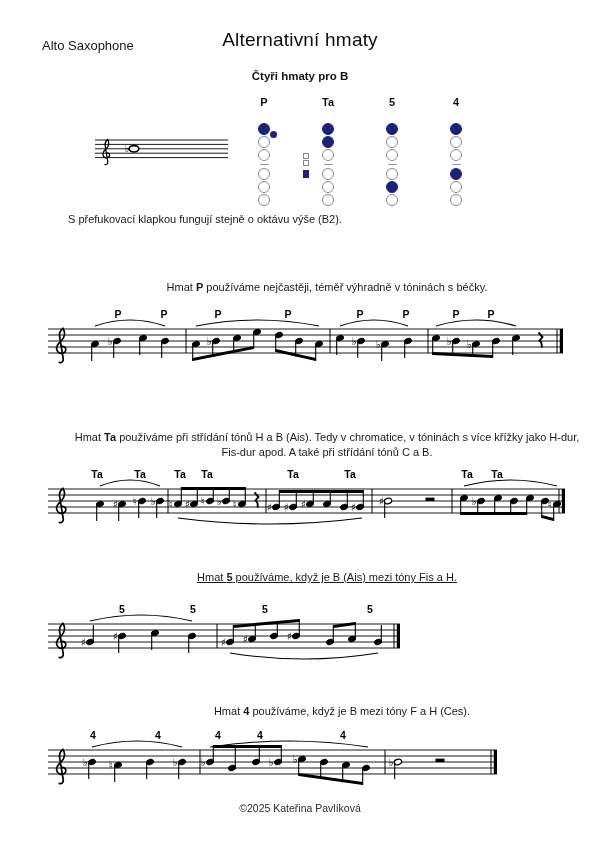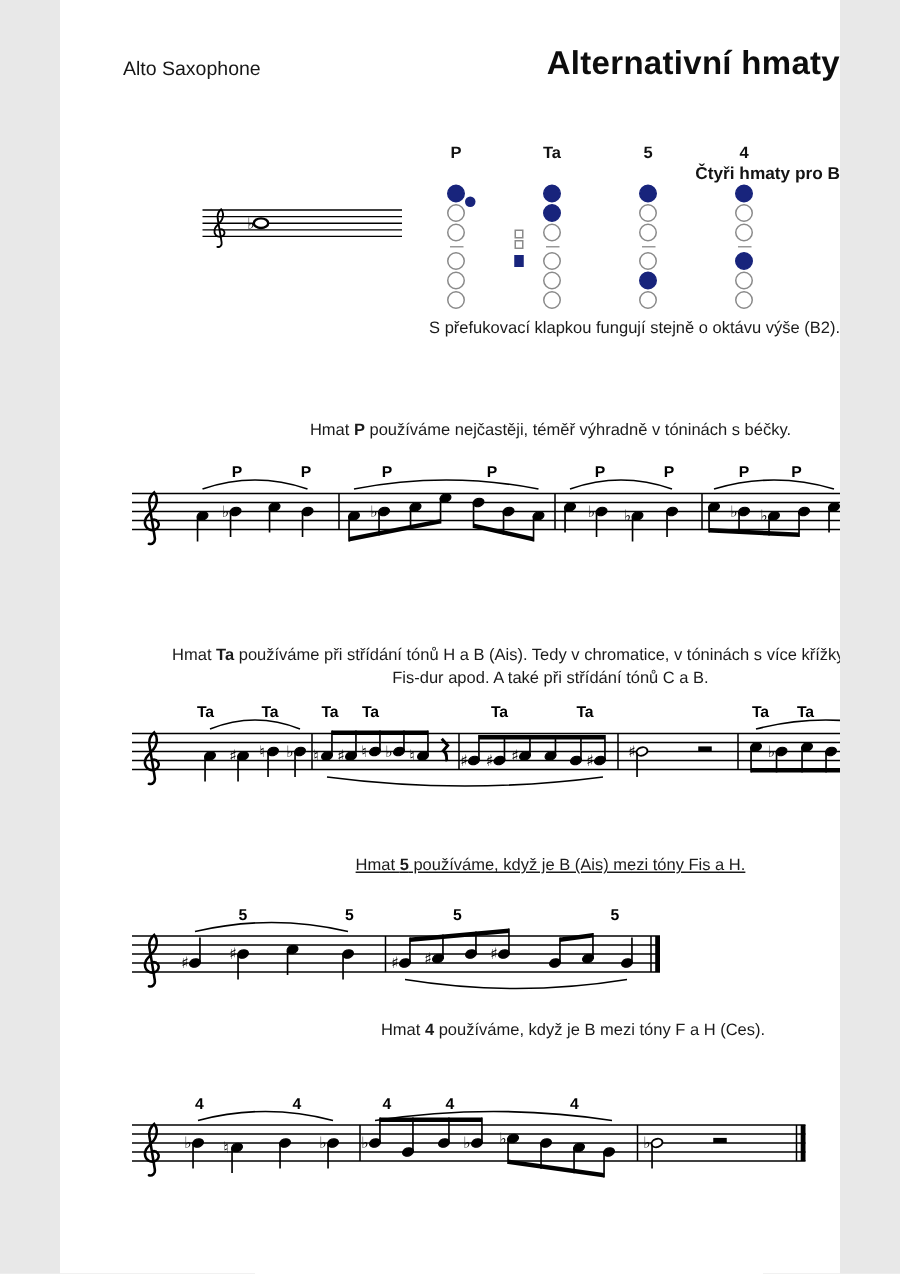--- a/index.html
+++ b/index.html
@@ -1,25 +1,25 @@
 <!DOCTYPE html>
 <html style="--key: #18247c;"><head>
 <meta charset="utf-8">
 <style>
   html,body{margin:0;padding:0;background:#e8e8e8;}
   .page{
-    position:relative;width:520px;height:849px;margin:0 auto;background:#ffffff;
+    position:relative;width:600px;height:849px;margin:0 auto;background:#ffffff;
     font-family:"Liberation Sans",sans-serif;color:#111;overflow:hidden;
   }
   .instrument{position:absolute;left:42px;top:38px;font-size:13px;color:#161616;}
-  .title{position:absolute;left:0;right:0;top:29px;margin:0;text-align:right;
-         font-size:22px;font-weight:700;color:#0d0d0d;letter-spacing:.2px;}
-  .subtitle{position:absolute;left:0;right:0;top:70px;text-align:right;
-            font-size:11.5px;font-weight:700;color:#141414;margin-top:40px;}
-  .caption{position:absolute;left:68px;right:0;top:213px;text-align:right;font-size:11px;color:#1a1a1a;}
+  .title{position:absolute;left:0;right:0;top:29px;margin:0;text-align:center;
+         font-size:19px;font-weight:400;color:#0d0d0d;letter-spacing:.2px;}
+  .subtitle{position:absolute;left:0;right:0;top:70px;text-align:center;
+            font-size:11.5px;font-weight:700;color:#141414;}
+  .caption{position:absolute;left:68px;right:0;top:213px;text-align:left;font-size:11px;color:#1a1a1a;}
   .section{position:absolute;left:70px;width:514px;font-size:11px;line-height:1.33;color:#1a1a1a;text-align:center;}
   .section b{font-weight:700;}
   .footer{position:absolute;left:0;right:0;top:802px;text-align:center;font-size:10.5px;color:#2b2b2b;}
   .diagram{position:absolute;width:60px;display:flex;flex-direction:column;align-items:center;}
   .fl{font-weight:700;font-size:11px;height:13px;margin-bottom:14px;color:#111;}
   .hole{width:12px;height:12px;border:1.6px solid #8a8a8a;border-radius:50%;
         box-sizing:border-box;margin-bottom:1px;background:#fff;}
   .hole.filled{background:var(--key);border-color:var(--key);}
   .dash{width:9px;height:0;border-top:1.6px solid #999;margin:2px 0 3px 0;}
   .bis{position:absolute;width:7px;height:7px;border-radius:50%;background:var(--key);}
@@ -81,21 +81,21 @@
         <div class="hole"></div>
       </div>
     </div>
 
   <div class="caption">S přefukovací klapkou fungují stejně o oktávu výše (B2).</div>
 
   <div id="sections">
       <div class="section" style="top: 280px;"><span>Hmat </span><b>P</b><span> používáme nejčastěji, téměř výhradně v tóninách s béčky.</span></div>
       <div class="section" style="top: 430px;"><span>Hmat </span><b>Ta</b><span> používáme při střídání tónů H a B (Ais). Tedy v chromatice, v tóninách s více křížky jako H-dur, Fis-dur apod. A také při střídání tónů C a B.</span></div>
       <div class="section" style="top: 570px; text-decoration: underline;"><span>Hmat </span><b>5</b><span> používáme, když je B (Ais) mezi tóny Fis a H.</span></div>
-      <div class="section" style="top: 680px; padding-left: 15px;"><span>Hmat </span><b>4</b><span> používáme, když je B mezi tóny F a H (Ces).</span></div>
+      <div class="section" style="top: 704px; padding-left: 15px;"><span>Hmat </span><b>4</b><span> používáme, když je B mezi tóny F a H (Ces).</span></div>
     </div>
 
   <svg id="music" width="600" height="849" viewBox="0 0 600 849">
       <g>
         <line x1="95" y1="140" x2="228" y2="140" stroke="#000000" stroke-width="0.9"></line>
         <line x1="95" y1="144.4" x2="228" y2="144.4" stroke="#000000" stroke-width="0.9"></line>
         <line x1="95" y1="148.8" x2="228" y2="148.8" stroke="#000000" stroke-width="0.9"></line>
         <line x1="95" y1="153.2" x2="228" y2="153.2" stroke="#000000" stroke-width="0.9"></line>
         <line x1="95" y1="157.6" x2="228" y2="157.6" stroke="#000000" stroke-width="0.9"></line>
         <path d="M8.6 17.4 C10.9 17.6 12.2 19.6 11.7 21.5 C11.1 23.9 8.1 25.1 5.7 24.1 C2.7 22.8 1.8 19.3 3.4 16.3 C5 13.3 8.2 11.7 9.6 8.5 C11 5.3 10.6 1.7 8.8 -0.7 C6.4 1.3 5.2 4.5 5.6 7.5 L9.2 29.5 C9.7 32.3 7.5 34.3 5.3 33.5" transform="translate(101 140) scale(0.7333333333333334)" fill="none" stroke="#000000" stroke-width="1.7" stroke-linecap="round"></path>
@@ -365,13 +365,14 @@
         <path d="M210 747 Q 289 735 368 747" fill="none" stroke="#000000" stroke-width="1.1"></path>
         <rect x="435.5" y="758.6" width="9" height="3.4" fill="#000000"></rect>
         <text x="93" y="739" text-anchor="middle" font-size="10.5" font-weight="bold" fill="#000000" font-family="&quot;Liberation Sans&quot;,sans-serif">4</text>
         <text x="158" y="739" text-anchor="middle" font-size="10.5" font-weight="bold" fill="#000000" font-family="&quot;Liberation Sans&quot;,sans-serif">4</text>
         <text x="218" y="739" text-anchor="middle" font-size="10.5" font-weight="bold" fill="#000000" font-family="&quot;Liberation Sans&quot;,sans-serif">4</text>
         <text x="260" y="739" text-anchor="middle" font-size="10.5" font-weight="bold" fill="#000000" font-family="&quot;Liberation Sans&quot;,sans-serif">4</text>
         <text x="343" y="739" text-anchor="middle" font-size="10.5" font-weight="bold" fill="#000000" font-family="&quot;Liberation Sans&quot;,sans-serif">4</text>
       </g>
     </svg>
 
+  <div class="footer">©2025 Kateřina Pavlíková</div>
 </div>
 
 </body></html>

